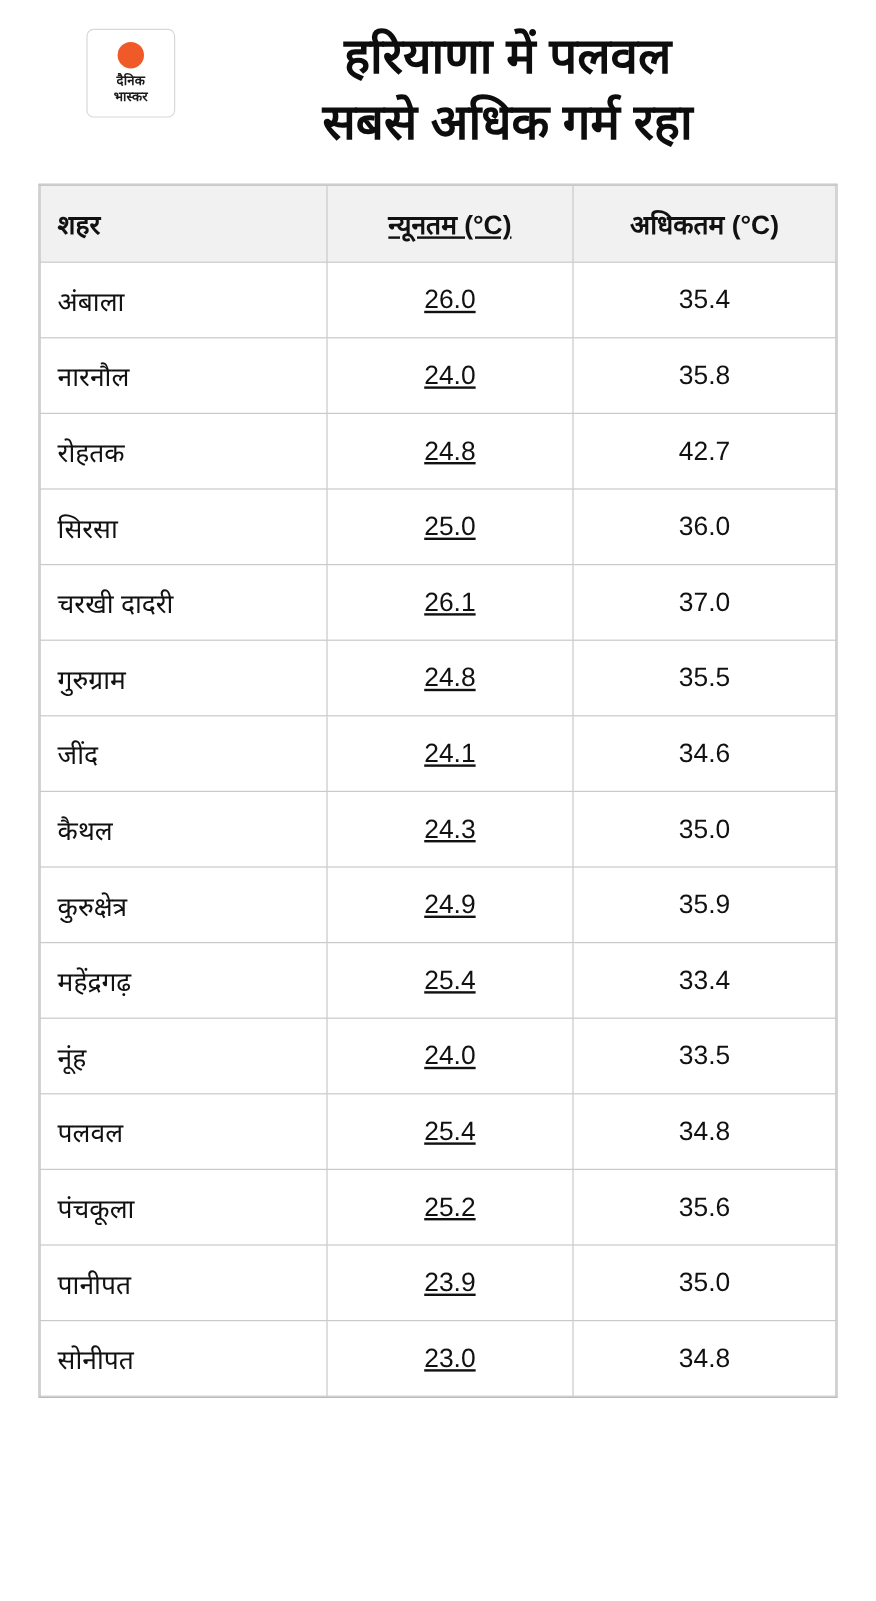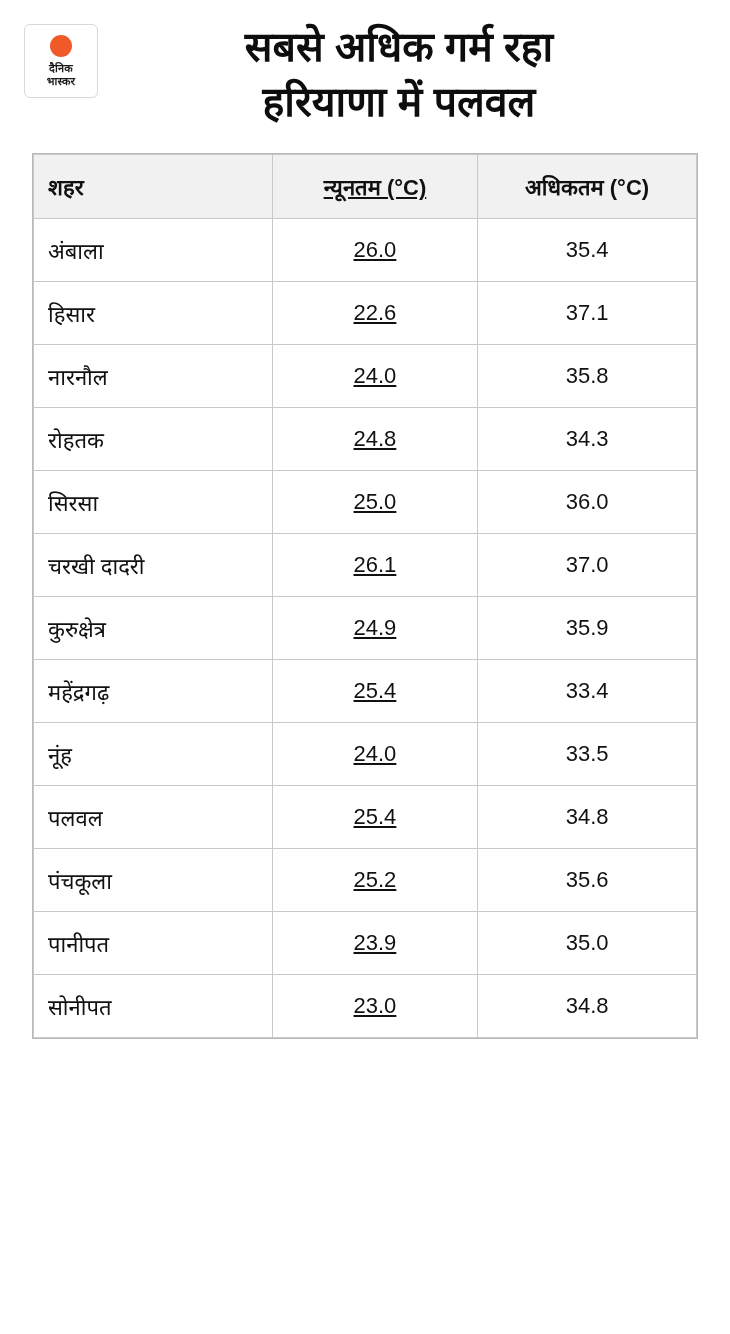--- a/index.html
+++ b/index.html
@@ -21,20 +21,21 @@
     height: 1334px;
     box-sizing: border-box;
   }
 
   
   .header {
     display: flex;
     align-items: flex-start;
     padding: 20px 24px 0 24px;
     box-sizing: border-box;
+    margin-left: 48px;
   }
 
   .logo-box {
     width: 72px;
     height: 72px;
     border: 1px solid #d8d8d8;
     border-radius: 6px;
     background: #ffffff;
     display: flex;
     flex-direction: column;
@@ -119,66 +120,76 @@
 
   <div class="header">
     <div class="logo-box">
       <div class="logo-dot"></div>
       <div class="logo-text">
         <div>दैनिक</div>
         <div>भास्कर</div>
       </div>
     </div>
     <div class="title-wrap">
+      <div class="title-line">हरियाणा में पलवल</div>
       <div class="title-line">सबसे अधिक गर्म रहा</div>
-      <div class="title-line">हरियाणा में पलवल</div>
     </div>
   </div>
 
   <div class="table-wrap">
     <table class="temp-table">
       <thead>
         <tr>
           <th class="col-city">शहर</th>
           <th class="col-min">न्यूनतम (°C)</th>
           <th class="col-max">अधिकतम (°C)</th>
         </tr>
       </thead>
       <tbody id="table-body">
           <tr>
             <td class="city col-city">अंबाला</td>
             <td class="val col-min">26.0</td>
             <td class="val col-max">35.4</td>
           </tr>
           <tr>
-            <td class="city col-city">हिसार</td>
-            <td class="val col-min">22.6</td>
-            <td class="val col-max">37.1</td>
-          </tr>
-          <tr>
             <td class="city col-city">नारनौल</td>
             <td class="val col-min">24.0</td>
             <td class="val col-max">35.8</td>
           </tr>
           <tr>
             <td class="city col-city">रोहतक</td>
             <td class="val col-min">24.8</td>
-            <td class="val col-max">34.3</td>
+            <td class="val col-max">42.7</td>
           </tr>
           <tr>
             <td class="city col-city">सिरसा</td>
             <td class="val col-min">25.0</td>
             <td class="val col-max">36.0</td>
           </tr>
           <tr>
             <td class="city col-city">चरखी दादरी</td>
             <td class="val col-min">26.1</td>
             <td class="val col-max">37.0</td>
           </tr>
           <tr>
+            <td class="city col-city">गुरुग्राम</td>
+            <td class="val col-min">24.8</td>
+            <td class="val col-max">35.5</td>
+          </tr>
+          <tr>
+            <td class="city col-city">जींद</td>
+            <td class="val col-min">24.1</td>
+            <td class="val col-max">34.6</td>
+          </tr>
+          <tr>
+            <td class="city col-city">कैथल</td>
+            <td class="val col-min">24.3</td>
+            <td class="val col-max">35.0</td>
+          </tr>
+          <tr>
             <td class="city col-city">कुरुक्षेत्र</td>
             <td class="val col-min">24.9</td>
             <td class="val col-max">35.9</td>
           </tr>
           <tr>
             <td class="city col-city">महेंद्रगढ़</td>
             <td class="val col-min">25.4</td>
             <td class="val col-max">33.4</td>
           </tr>
           <tr>

